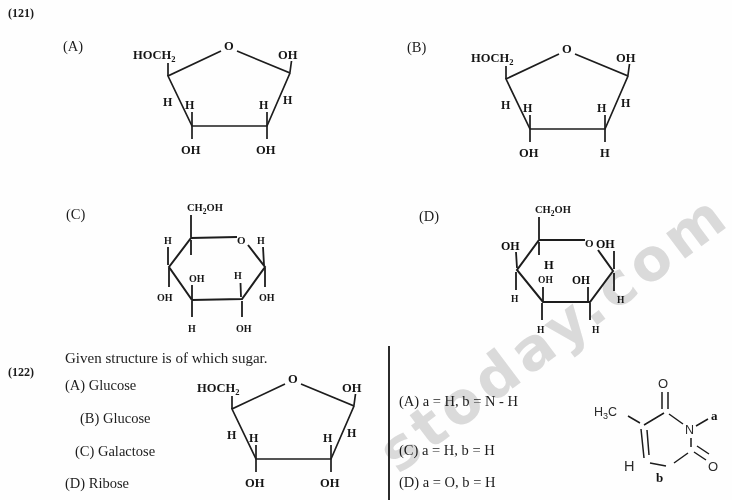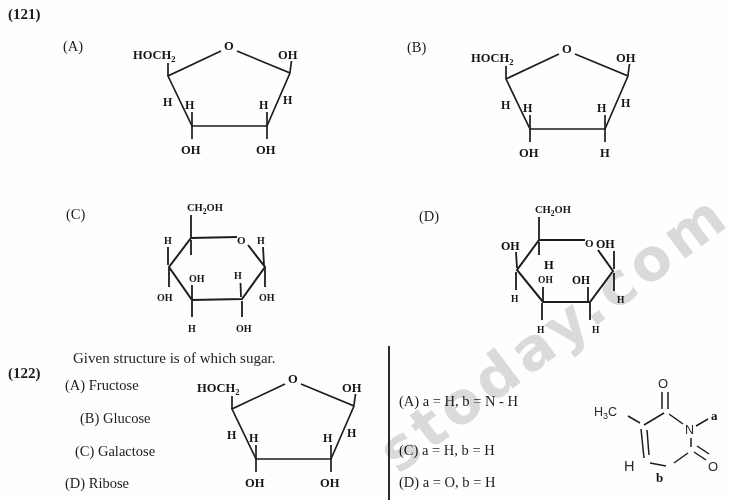--- a/index.html
+++ b/index.html
@@ -1,19 +1,19 @@
 <!DOCTYPE html>
 <html><head>
 <meta charset="utf-8">
 <style>
   html,body{margin:0;padding:0;background:#fff;}
   #page{position:relative;width:732px;height:500px;background:#fefefe;overflow:hidden;
         font-family:"Liberation Serif",serif;color:#1c1c1c;}
   .abs{position:absolute;white-space:nowrap;}
-  .qnum{font-size:15px;font-weight:600;}
+  .qnum{font-size:12px;font-weight:600;}
   .qtext{font-size:15px;}
   .optletter{font-size:14.5px;}
   .optline{font-size:14.5px;}
   .optline sub{font-size:10px;}
   .divider{position:absolute;left:388px;top:346px;width:2px;height:154px;background:#2b2b2b;}
   .watermark{position:absolute;left:386px;top:425px;font-family:"DejaVu Sans",sans-serif;
              font-weight:bold;font-size:58px;letter-spacing:5px;color:#cccccc;opacity:.7;
              transform:rotate(-37deg);transform-origin:0 50%;z-index:0;}
   .struct{position:absolute;z-index:1;}
   .bond{stroke:#1d1d1d;fill:none;}
@@ -92,22 +92,22 @@
     <text class="clb" x="77" y="89" font-size="11.5">OH</text>
     <text class="cl" x="16" y="107" font-size="9.5">H</text>
     <text class="cl" x="122" y="108" font-size="9.5">H</text>
     <text class="cl" x="42" y="138" font-size="9.5">H</text>
     <text class="cl" x="97" y="138" font-size="9.5">H</text>
   </svg>
 
   <div class="divider"></div>
 
   <div class="abs qnum txt" style="left:8px;top:350px;margin-top:15px;">(122)</div>
-  <div class="abs qtext txt" style="left:65px;top:350px;margin-left:8px;">Given structure is of which sugar.</div>
-  <div class="abs optline txt" style="left:65px;top:377px;">(A) Fructose</div>
+  <div class="abs qtext txt" style="left:65px;top:350px;">Given structure is of which sugar.</div>
+  <div class="abs optline txt" style="left:65px;top:377px;">(A) Glucose</div>
   <div class="abs optline txt" style="left:80px;top:410px;">(B) Glucose</div>
   <div class="abs optline txt" style="left:65px;top:443px;margin-left:10px;">(C) Galactose</div>
   <div class="abs optline txt" style="left:65px;top:475px;">(D) Ribose</div>
 
   <svg class="struct" style="left:192px;top:371px;" width="180" height="124" viewBox="0 0 180 124">
     <path class="bond" stroke-width="1.7" d="M93,13 L40,38 L64,88 L139,88 L162,35 L109,13"></path>
     <path class="bond" stroke-width="1.7" d="M40,25 V38 M163.5,23 L162,34 M64,74 V101 M139,74 V101"></path>
     <text class="cl" x="5" y="21" font-size="12.5"><tspan>HOCH</tspan><tspan font-size="8.5" dy="3">2</tspan></text>
     <text class="cl" x="96" y="12" font-size="12.5">O</text>
     <text class="cl" x="150" y="21" font-size="12.5">OH</text>

